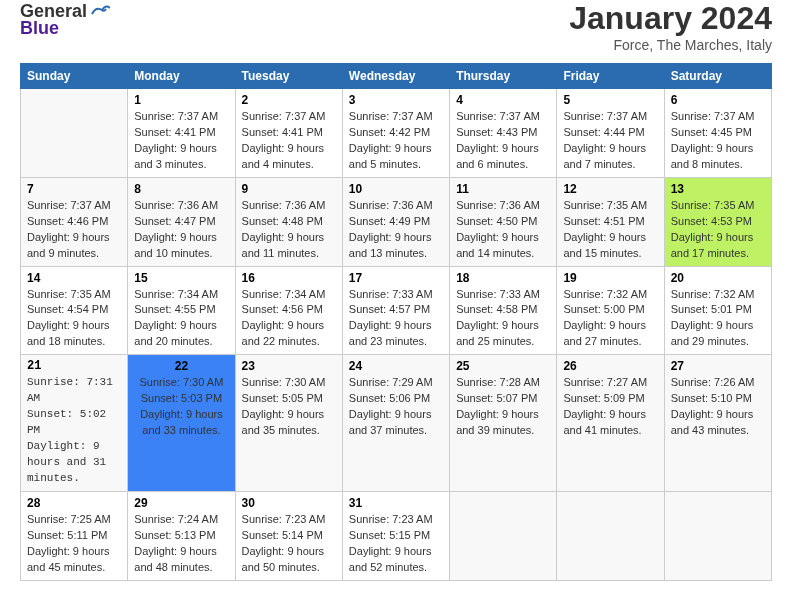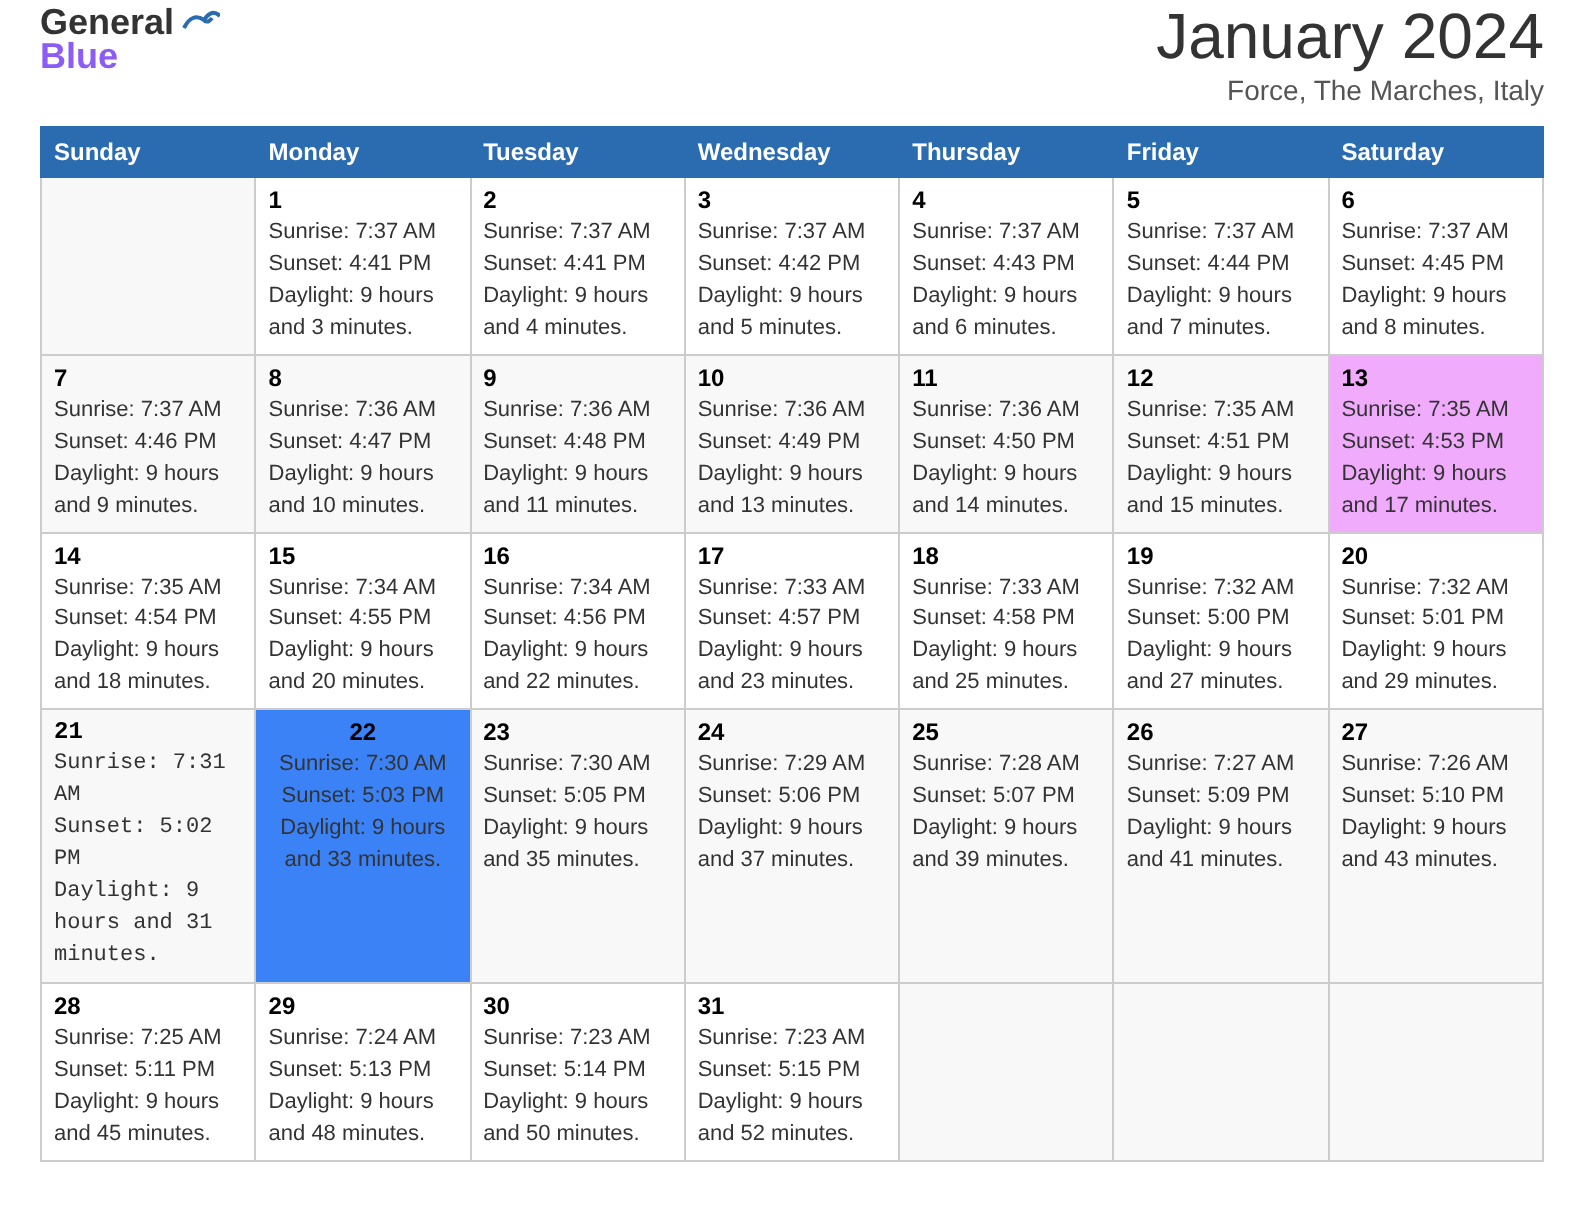--- a/index.html
+++ b/index.html
@@ -26,28 +26,28 @@
       gap: 0;
     }
     .logo-text-general {
       font-size: 18px;
       font-weight: bold;
       color: #333;
     }
     .logo-text-blue {
       font-size: 18px;
       font-weight: bold;
-      color: #8b5cf6;
+      color: #4c1d95;
     }
     .title-block {
       text-align: right;
     }
     .month-title {
       font-size: 32px;
-      font-weight: normal;
+      font-weight: bold;
       color: #333;
     }
     .location {
       font-size: 14px;
       color: #555;
     }
     table {
       width: 100%;
       border-collapse: collapse;
       table-layout: fixed;
@@ -192,21 +192,21 @@
             <div class="day-info" style="white-space: pre-line;">Sunrise: 7:36 AM
 Sunset: 4:50 PM
 Daylight: 9 hours and 14 minutes.</div>
           </td>
           <td style="background: rgb(248, 248, 248);">
             <span class="day-num">12</span>
             <div class="day-info" style="white-space: pre-line;">Sunrise: 7:35 AM
 Sunset: 4:51 PM
 Daylight: 9 hours and 15 minutes.</div>
           </td>
-          <td style="background: #f0abfc;">
+          <td style="background: #bef264;">
             <span class="day-num">13</span>
             <div class="day-info" style="white-space: pre-line;">Sunrise: 7:35 AM
 Sunset: 4:53 PM
 Daylight: 9 hours and 17 minutes.</div>
           </td>
         </tr>
         <tr>
           <td>
             <span class="day-num">14</span>
             <div class="day-info" style="white-space: pre-line;">Sunrise: 7:35 AM

